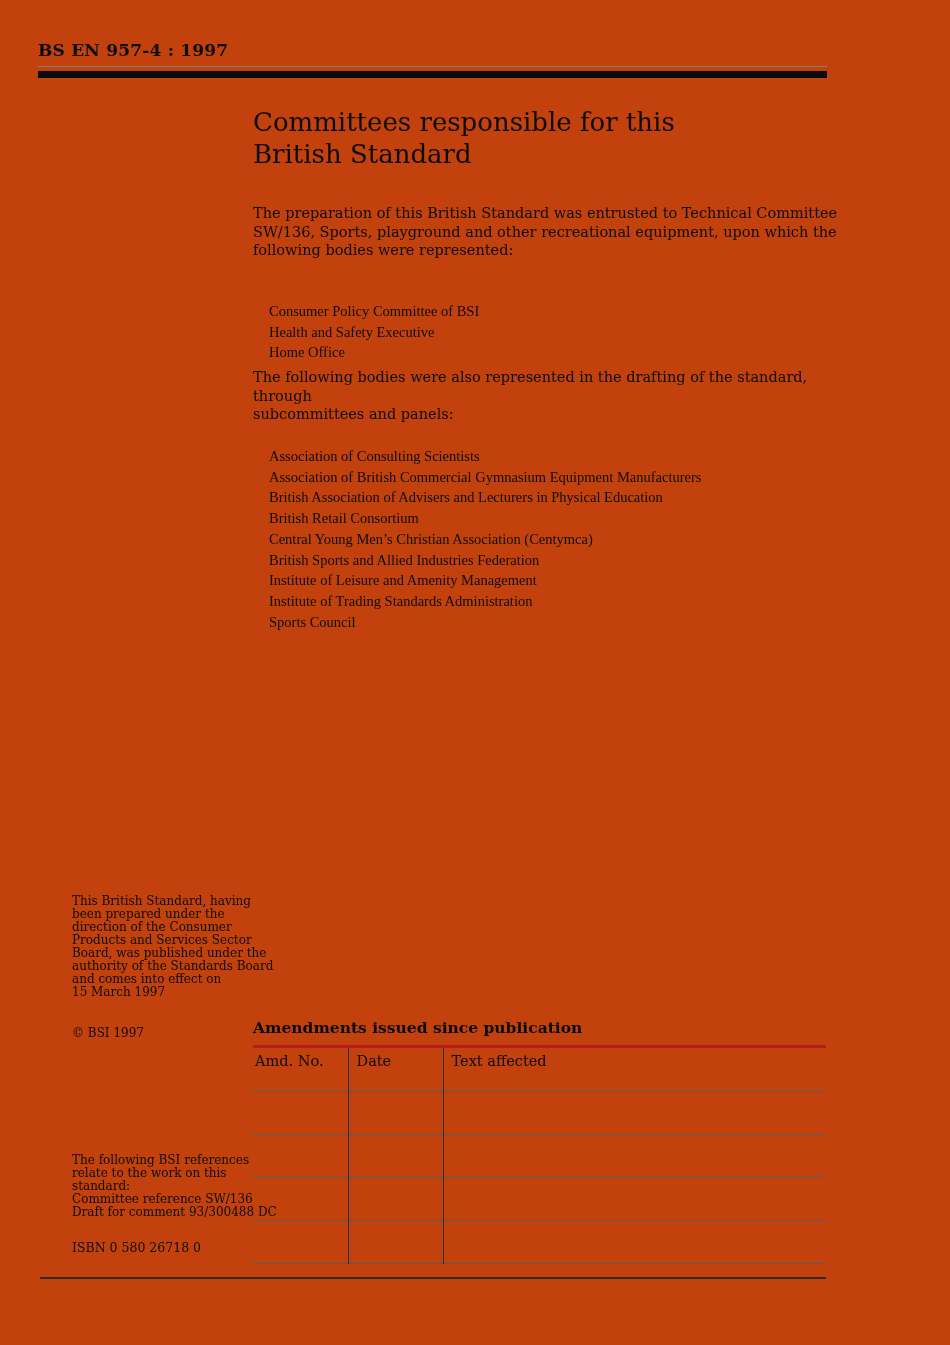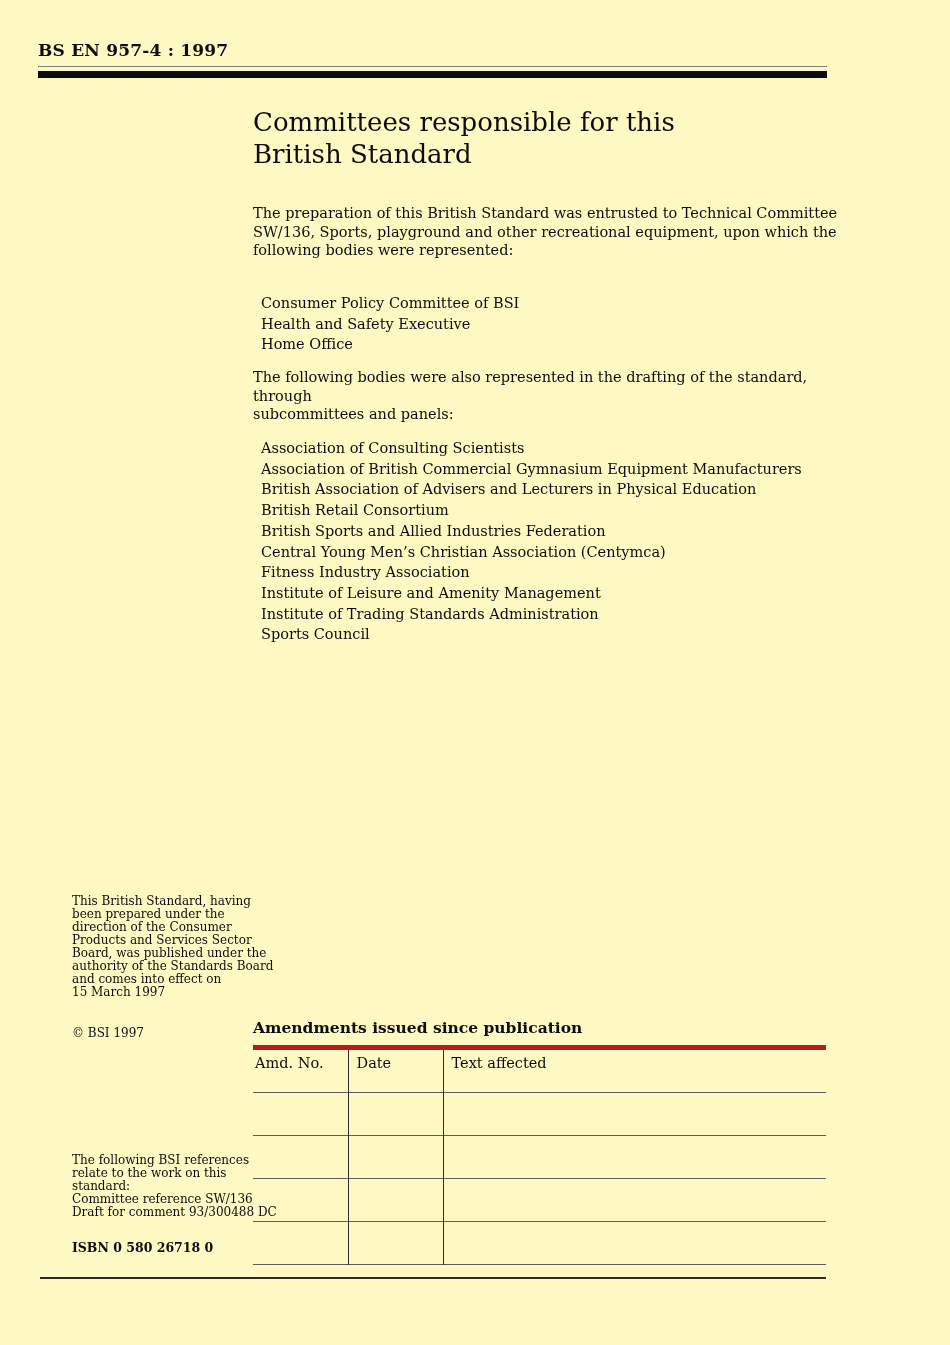--- a/index.html
+++ b/index.html
@@ -6,21 +6,21 @@
     margin: 0;
     padding: 0;
     background: #ffffff;
     font-family: "DejaVu Serif", "Liberation Serif", serif;
     color: #0d0d0d;
   }
   .page {
     position: relative;
     width: 950px;
     height: 1345px;
-    background: #fef9c3;
+    background: #c2410c;
     overflow: hidden;
   }
 
   
   .masthead {
     position: absolute;
     left: 38px;
     top: 40px;
     font-size: 17px;
     font-weight: bold;
@@ -64,66 +64,67 @@
     line-height: 18.6px;
     white-space: pre-line;
   }
   .par-intro { top: 204px; }
   .par-drafting { top: 368px; }
 
   .body-list {
     position: absolute;
     left: 253px;
     width: 585px;
-    margin: 8px;
+    margin: 16px;
     padding: 0;
     list-style: none;
     font-size: 14.5px;
     line-height: 20.7px;
+    font-family: Liberation Serif, serif;
   }
   .list-represented { top: 285px; }
   .list-drafting { top: 430px; }
 
   
   .side-note {
     position: absolute;
     left: 60px;
     width: 205px;
     margin: 12px;
     font-size: 12px;
     line-height: 13px;
     white-space: pre-line;
   }
   .note-publication { top: 883px; }
   .note-copyright { top: 1015px; }
   .note-references { top: 1142px; }
   .note-isbn {
     top: 1229px;
     font-size: 12.5px;
-    font-weight: bold;
+    font-weight: normal;
     white-space: normal;
   }
 
   
   .amendments {
     position: absolute;
     left: 253px;
     top: 1018px;
     width: 573px;
   }
   .amendments-heading {
     margin: 0 0 8px 0;
     font-size: 15.5px;
     font-weight: bold;
   }
   table.amend-table {
     border-collapse: collapse;
     table-layout: fixed;
     width: 573px;
-    border-top: 5px solid #b91c1c;
+    border-top: 3px solid #b91c1c;
     border-bottom: 1px solid #5c5c5c;
   }
   .amend-table col.c1 { width: 95px; }
   .amend-table col.c2 { width: 95px; }
   .amend-table th, .amend-table td {
     border-top: 1px solid #5c5c5c;
     padding: 5px 0 0 8px;
     vertical-align: top;
     text-align: left;
     font-weight: normal;
@@ -167,23 +168,22 @@
   </ul>
 
   <p class="body-par par-drafting">The following bodies were also represented in the drafting of the standard, through
 subcommittees and panels:</p>
 
   <ul class="body-list list-drafting">
     <li>Association of Consulting Scientists</li>
     <li>Association of British Commercial Gymnasium Equipment Manufacturers</li>
     <li>British Association of Advisers and Lecturers in Physical Education</li>
     <li>British Retail Consortium</li>
+    <li>Central Young Men’s Christian Association (Centymca)</li>
     <li>British Sports and Allied Industries Federation</li>
-    <li>Central Young Men’s Christian Association (Centymca)</li>
-    <li>Fitness Industry Association</li>
     <li>Institute of Leisure and Amenity Management</li>
     <li>Institute of Trading Standards Administration</li>
     <li>Sports Council</li>
   </ul>
 
   <p class="side-note note-publication">This British Standard, having
 been prepared under the
 direction of the Consumer
 Products and Services Sector
 Board, was published under the

